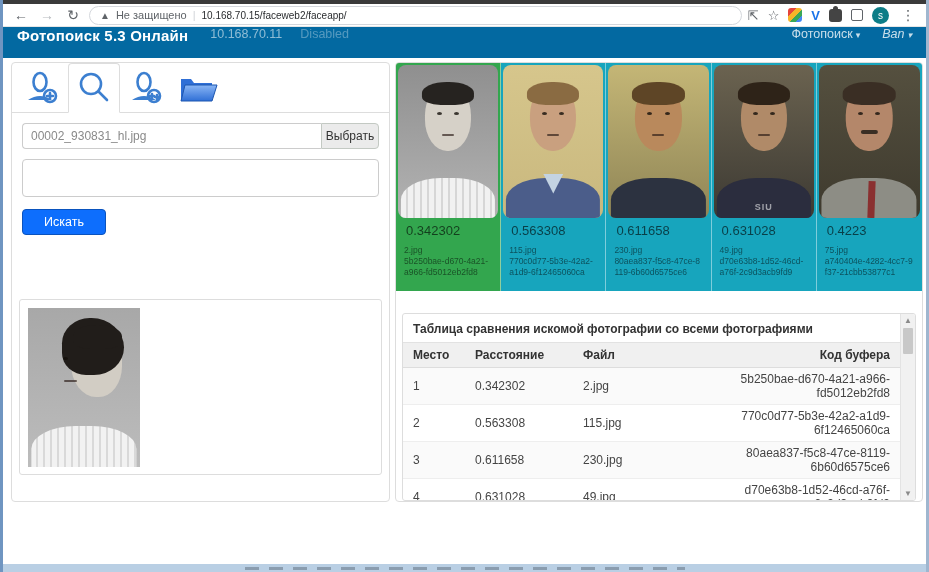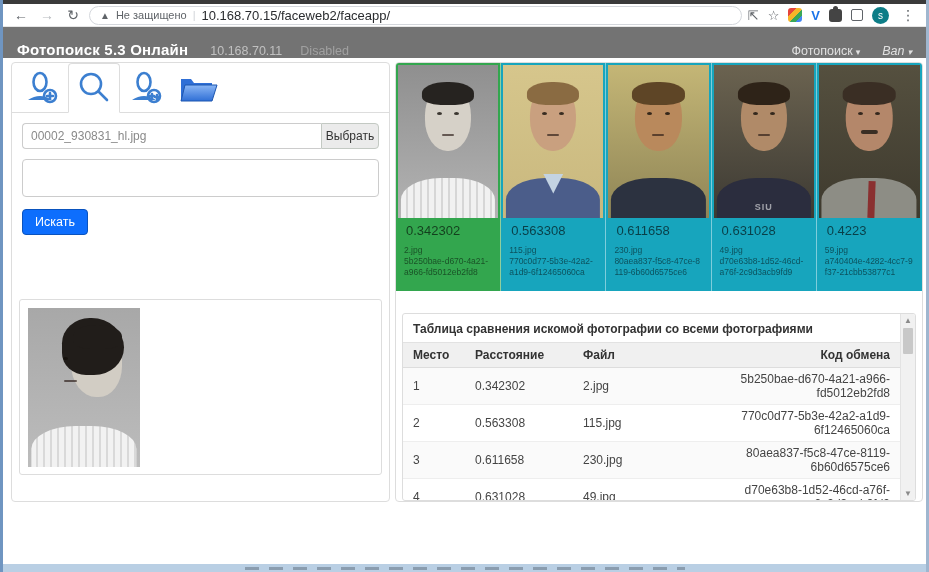--- a/index.html
+++ b/index.html
@@ -16,36 +16,36 @@
             background:repeating-linear-gradient(90deg,#6b7b8c 0 14px,transparent 14px 24px); opacity:.6; }
 
   
   .chrome { position:absolute; left:0; top:4px; width:100%; height:23px; background:#fff;
             display:flex; align-items:center; padding:0 8px; gap:6px; border-bottom:1px solid #e6e6e6; }
   .nav-glyph { color:#5f6368; font-size:14px; width:20px; text-align:center; cursor:pointer; }
   .nav-glyph.dim { color:#b6b9bd; }
   .omnibox { flex:1; height:19px; border:1px solid #d4d7dc; border-radius:11px; background:#fff;
              display:flex; align-items:center; padding:0 10px; gap:6px; font-size:11px; color:#5f6368; }
   .omnibox .sep { color:#d0d3d8; }
-  .omnibox .url { color:#2a2c2f; font-size:13px; }
+  .omnibox .url { color:#2a2c2f; font-size:10px; }
   .warn-ico { font-size:10px; color:#5f6368; }
   .chrome-right { display:flex; align-items:center; gap:9px; }
   .ext-colored { width:14px; height:14px; border-radius:3px;
         background:linear-gradient(135deg,#e5443b 0 30%,#f7b529 30% 55%,#3aa757 55% 78%,#4285f4 78% 100%); }
   .ext-v { color:#1a73e8; font-weight:bold; font-size:13px; }
   .ext-puzzle { width:13px; height:13px; background:#444; border-radius:3px; position:relative; }
   .ext-puzzle::after{ content:""; position:absolute; left:4px; top:-3px; width:5px; height:5px; border-radius:50%; background:#444; }
   .ext-square { width:12px; height:12px; border:1.6px solid #5f6368; border-radius:2px; }
   .avatar { width:17px; height:17px; border-radius:50%; background:#0d7d87; color:#fff; font-size:10px;
             display:flex; align-items:center; justify-content:center; }
   .star,.share { color:#5f6368; font-size:13px; }
 
   
-  .navbar { position:absolute; left:0; top:27px; width:100%; height:31px; background:#737373;
-            display:flex; align-items:flex-end; padding:0 14px; color:#fff; }
+  .navbar { position:absolute; left:0; top:27px; width:100%; height:31px; background:#0369a1;
+            display:flex; align-items:flex-start; padding:0 14px; color:#fff; }
   .brand { font-size:15px; font-weight:bold; letter-spacing:.2px; }
   .nav-sub { margin-left:22px; font-size:12.5px; color:rgba(255,255,255,.55); }
   .nav-status { margin-left:18px; font-size:12.5px; color:rgba(255,255,255,.32); }
   .nav-right { margin-left:auto; display:flex; gap:22px; font-size:12.5px; color:rgba(255,255,255,.78); }
   .nav-right .caret { font-size:9px; margin-left:3px; }
   .menu-user { font-style:italic; }
 
   
   .panel { position:absolute; background:#fff; border:1px solid #ddd; border-radius:4px; }
   #left-panel  { left:8px;  top:62px; width:379px; height:440px; }
@@ -62,21 +62,21 @@
   .lbl { margin-bottom:6px; }
   .input-group { display:flex; height:26px; margin-bottom:10px; }
   .input-group input { flex:1; border:1px solid #ccc; border-right:none; border-radius:4px 0 0 4px;
         padding:0 8px; font-size:12px; color:#8a8a8a; font-family:"Liberation Sans",sans-serif; outline:none; }
   .btn-browse { width:58px; background:#ebebeb; border:1px solid #c3c9c3; border-radius:0 4px 4px 0;
         font-size:12px; color:#333; cursor:pointer; font-family:"Liberation Sans",sans-serif; }
   .selected-line { margin:2px 0 12px 0; }
   .selected-line b { font-weight:bold; }
   .paste-box { height:38px; border:1px solid #ccc; border-radius:4px; margin:8px 0 12px 0; background:#fff; }
   .btn-search { display:inline-block; background:#0d6efd; border:1px solid #0a53be; color:#fff;
-        font-size:12.5px; padding:5px 12px; border-radius:4px; cursor:pointer; font-family:"Liberation Sans",sans-serif; }
+        font-size:12.5px; padding:5px 21px; border-radius:4px; cursor:pointer; font-family:"Liberation Sans",sans-serif; }
 
   
   .photo-card { position:absolute; left:7px; right:7px; top:236px; height:176px; border:1px solid #ddd; border-radius:3px; padding:8px; }
   .query-photo { width:112px; height:159px; }
 
   
   .face-art { position:relative; overflow:hidden; background:var(--pbg,#999); }
   .face-art .hair { position:absolute; top:6%; left:50%; transform:translateX(-50%);
         width:60%; height:36%; background:var(--hair,#222); border-radius:50% 50% 44% 44%; }
   .face-art .head { position:absolute; top:13%; left:50%; transform:translateX(-50%);
@@ -100,21 +100,21 @@
   .face-art.profile .head { left:38%; transform:none; border-radius:52% 40% 46% 50%; }
   .face-art.profile .hair { left:auto; right:14%; transform:none; width:56%; border-radius:46% 54% 50% 40%; }
   .face-art.profile .fringe { left:auto; right:16%; transform:none; width:44%; } .face-art.profile .eye.l { left:31%; }
   .face-art.profile .mouth { left:32%; transform:none; }
 
   
   .thumb-row { display:flex; height:228px; }
   .thumb-card { width:20%; display:flex; flex-direction:column; background:var(--card,#17a5bd); cursor:pointer;
         border-right:1px solid rgba(255,255,255,.45); }
   .thumb-card:last-child { border-right:none; }
-  .thumb-img { height:153px; margin:2px 2px 0 2px; }
+  .thumb-img { height:153px; margin:2px 2px 0 2px;border-radius:8px; }
   .thumb-score { height:26px; line-height:26px; padding-left:10px; font-size:13px; color:rgba(0,0,0,.62); }
   .thumb-meta { flex:1; padding:1px 8px 4px 8px; font-size:8.5px; line-height:1.3; color:rgba(0,0,0,.52); word-break:break-all; }
 
   
   .table-box { position:absolute; left:6px; right:6px; top:250px; height:188px; border:1px solid #ddd; border-radius:3px; overflow:hidden; }
   .table-scroll { position:absolute; left:0; top:0; right:15px; bottom:0; overflow:hidden; }
   .tbl-title { font-size:12px; font-weight:bold; color:#333; padding:8px 10px 6px 10px; }
   table.cmp { width:100%; border-collapse:collapse; font-size:12px; color:#444; }
   table.cmp th { background:#f0f0f0; text-align:left; font-weight:bold; color:#333;
         padding:5px 10px; border-top:1px solid #e2e2e2; border-bottom:1px solid #ddd; }
@@ -300,36 +300,36 @@
           <div class="head"></div>
             <div class="fringe"></div>
           <div class="eye l"></div>
             <div class="eye r"></div>
             <div class="mustache"></div>
           <div class="torso"></div>
             <div class="tie"></div>
         </div>
         <div class="thumb-score">0.4223</div>
         <div class="thumb-meta">
-          <div>59.jpg</div>
+          <div>75.jpg</div>
             <div>a740404e-4282-4cc7-9f37-21cbb53877c1</div>
         </div>
       </div>
     </div>
 
     <div class="table-box">
       <div class="table-scroll">
         <div class="tbl-title">Таблица сравнения искомой фотографии со всеми фотографиями</div>
         <table class="cmp">
           <thead>
             <tr>
               <th style="width:62px">Место</th>
               <th style="width:108px">Расстояние</th>
               <th style="width:150px">Файл</th>
-              <th class="num">Код обмена</th>
+              <th class="num">Код буфера</th>
             </tr>
           </thead>
           <tbody>
             <tr>
               <td>1</td>
                 <td>0.342302</td>
               <td>2.jpg</td>
                 <td class="num">5b250bae-d670-4a21-a966-fd5012eb2fd8</td>
             </tr>
             <tr>

